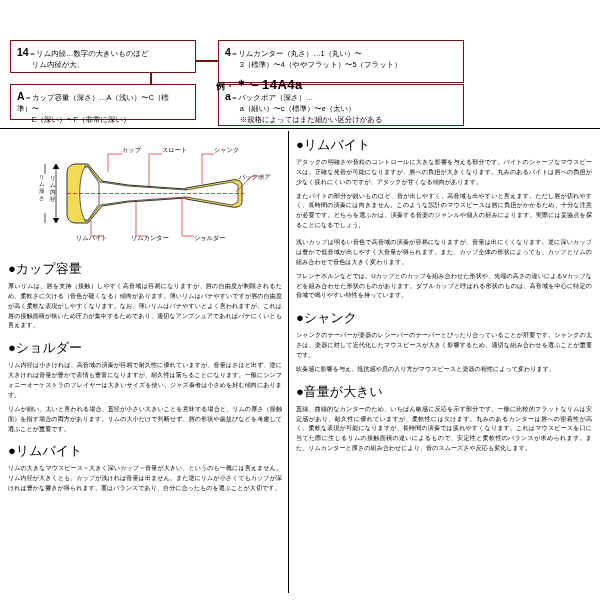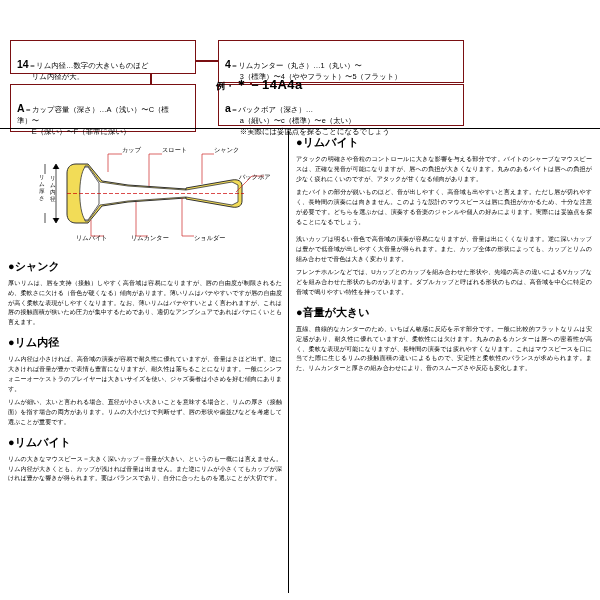--- a/index.html
+++ b/index.html
@@ -12,26 +12,26 @@
   }
   .page{position:relative;width:600px;height:600px;}
 
   
   .top{position:relative;height:125px;}
   .callout{
     position:absolute;
     border:1.6px solid #7a0f12;
     background:#fff;
     box-sizing:border-box;
-    padding:16px 6px;
+    padding:4px 6px;
     font-size:7.4px;
     line-height:1.45;
   }
   .cal-tl{left:10px;top:40px;width:186px;height:33px;}
-  .cal-bl{left:10px;top:84px;width:186px;height:48px;}
+  .cal-bl{left:10px;top:84px;width:186px;height:36px;}
   .cal-tr{left:218px;top:40px;width:246px;height:43px;}
   .cal-br{left:218px;top:84px;width:246px;height:42px;}
   .big-label{font-size:10.5px;font-weight:bold;}
   .rei{
     position:absolute;left:196px;top:76px;
     font-size:13px;font-weight:bold;letter-spacing:.5px;margin-left:20px;
   }
   .rei .small{font-size:9px;font-weight:bold;}
   .leader{position:absolute;background:#7a0f12;}
 
@@ -52,21 +52,21 @@
   
   .leftcol{
     position:absolute;left:8px;top:258px;width:274px;height:334px;
     font-size:6.1px;line-height:1.62;text-align:justify;
   }
   .rightcol{
     position:absolute;left:296px;top:134px;width:296px;height:458px;
     font-size:6.1px;line-height:1.62;text-align:justify;
   }
   .head{
-    font-size:11px;font-weight:bold;margin:0 0 2px 0;
+    font-size:13px;font-weight:normal;margin:0 0 2px 0;
   }
   .blk{margin-bottom:7px;}
   .blk p{margin:0 0 4px 0;}
 </style>
 </head>
 <body>
 
 <div class="page">
 
   <div class="top">
@@ -88,21 +88,21 @@
     </div>
 
     <div class="callout cal-tr">
       <span class="big-label">4</span><span style="white-space:pre-line;">＝リムカンター（丸さ）…1（丸い）〜
 　　3（標準）〜4（ややフラット）〜5（フラット）</span>
     </div>
 
     <div class="callout cal-br">
       <span class="big-label">a</span><span style="white-space:pre-line;">＝バックボア（深さ）…
 　　a（細い）〜c（標準）〜e（太い）
-　　※実際には妥協点を探ることになるでしょう</span>
+　　※規格によってはまだ細かい区分けがある</span>
     </div>
 
     <div class="rei">
       <span class="small">例・</span><span>＊－14A4a</span>
     </div>
   </div>
 
   <div class="divider"></div>
   <div class="colsplit"></div>
 
@@ -163,26 +163,26 @@
       <text x="203" y="43" font-size="6.2" font-family="Liberation Sans, sans-serif">バックボア</text>
       <text x="40" y="104" font-size="6.2" font-family="Liberation Sans, sans-serif">リムバイト</text>
       <text x="95" y="104" font-size="6.2" font-family="Liberation Sans, sans-serif">リムカンター</text>
       <text x="158" y="104" font-size="6.2" font-family="Liberation Sans, sans-serif">ショルダー</text>
     </svg>
   </div>
 
   <div class="leftcol">
 
     <div class="blk">
-      <div class="head">●シャンク</div>
+      <div class="head">●カップ容量</div>
       <p>厚いリムは、唇を支持（接触）しやすく高音域は容易になりますが、唇の自由度が制限されるため、柔軟さに欠ける（音色が硬くなる）傾向があります。薄いリムはバテやすいですが唇の自由度が高く柔軟な表現がしやすくなります。なお、薄いリムはバテやすいとよく言われますが、これは唇の接触面積が狭いため圧力が集中するためであり、適切なアンブシュアであればバテにくいとも言えます。</p>
     </div>
 
     <div class="blk">
-      <div class="head">●リム内径</div>
+      <div class="head">●ショルダー</div>
       <p>リム内径は小さければ、高音域の演奏が容易で耐久性に優れていますが、音量はさほど出ず、逆に大きければ音量が豊かで表情も豊富になりますが、耐久性は落ちることになります。一般にシンフォニーオーケストラのプレイヤーは大きいサイズを使い、ジャズ奏者は小さめを好む傾向にあります。</p>
       <p>リムが細い、太いと言われる場合、直径が小さい大きいことを意味する場合と、リムの厚さ（接触面）を指す場合の両方があります。リムの大小だけで判断せず、唇の形状や歯並びなどを考慮して選ぶことが重要です。</p>
     </div>
 
     <div class="blk">
       <div class="head">●リムバイト</div>
       <p>リムの大きなマウスピース＝大きく深いカップ＝音量が大きい、というのも一概には言えません。リム内径が大きくとも、カップが浅ければ音量は出ません。また逆にリムが小さくてもカップが深ければ豊かな響きが得られます。要はバランスであり、自分に合ったものを選ぶことが大切です。</p>
     </div>
 
   </div>
@@ -193,20 +193,25 @@
       <div class="head">●リムバイト</div>
       <p>アタックの明確さや音粒のコントロールに大きな影響を与える部分です。バイトのシャープなマウスピースは、正確な発音が可能になりますが、唇への負担が大きくなります。丸みのあるバイトは唇への負担が少なく疲れにくいのですが、アタックが甘くなる傾向があります。</p>
       <p>またバイトの部分が鋭いものほど、音が出しやすく、高音域も出やすいと言えます。ただし唇が切れやすく、長時間の演奏には向きません。このような設計のマウスピースは唇に負担がかかるため、十分な注意が必要です。どちらを選ぶかは、演奏する音楽のジャンルや個人の好みによります。実際には妥協点を探ることになるでしょう。</p>
     </div>
 
     <div class="blk">
       <p>浅いカップは明るい音色で高音域の演奏が容易になりますが、音量は出にくくなります。逆に深いカップは豊かで低音域が出しやすく大音量が得られます。また、カップ全体の形状によっても、カップとリムの組み合わせで音色は大きく変わります。</p>
       <p>フレンチホルンなどでは、Uカップとのカップを組み合わせた形状や、先端の高さの違いによるVカップなどを組み合わせた形状のものがあります。ダブルカップと呼ばれる形状のものは、高音域を中心に特定の音域で鳴りやすい特性を持っています。</p>
     </div>
 
+    <div class="blk">
+      <div class="head">●シャンク</div>
+      <p>シャンクのテーパーが楽器のレシーバーのテーパーとぴったり合っていることが肝要です。シャンクの太さは、楽器に対して近代化したマウスピースが大きく影響するため、適切な組み合わせを選ぶことが重要です。</p>
+      <p>吹奏感に影響を与え、抵抗感や息の入り方がマウスピースと楽器の相性によって変わります。</p>
+    </div>
 
 
     <div class="blk">
       <div class="head">●音量が大きい</div>
       <p>直線、曲線的なカンターのため、いちばん敏感に反応を示す部分です。一般に比較的フラットなリムは安定感があり、耐久性に優れていますが、柔軟性には欠けます。丸みのあるカンターは唇への密着性が高く、柔軟な表現が可能になりますが、長時間の演奏では疲れやすくなります。これはマウスピースを口に当てた際に生じるリムの接触面積の違いによるもので、安定性と柔軟性のバランスが求められます。また、リムカンターと厚さの組み合わせにより、音のスムーズさや反応も変化します。</p>
     </div>
 
   </div>
 
 </div>

